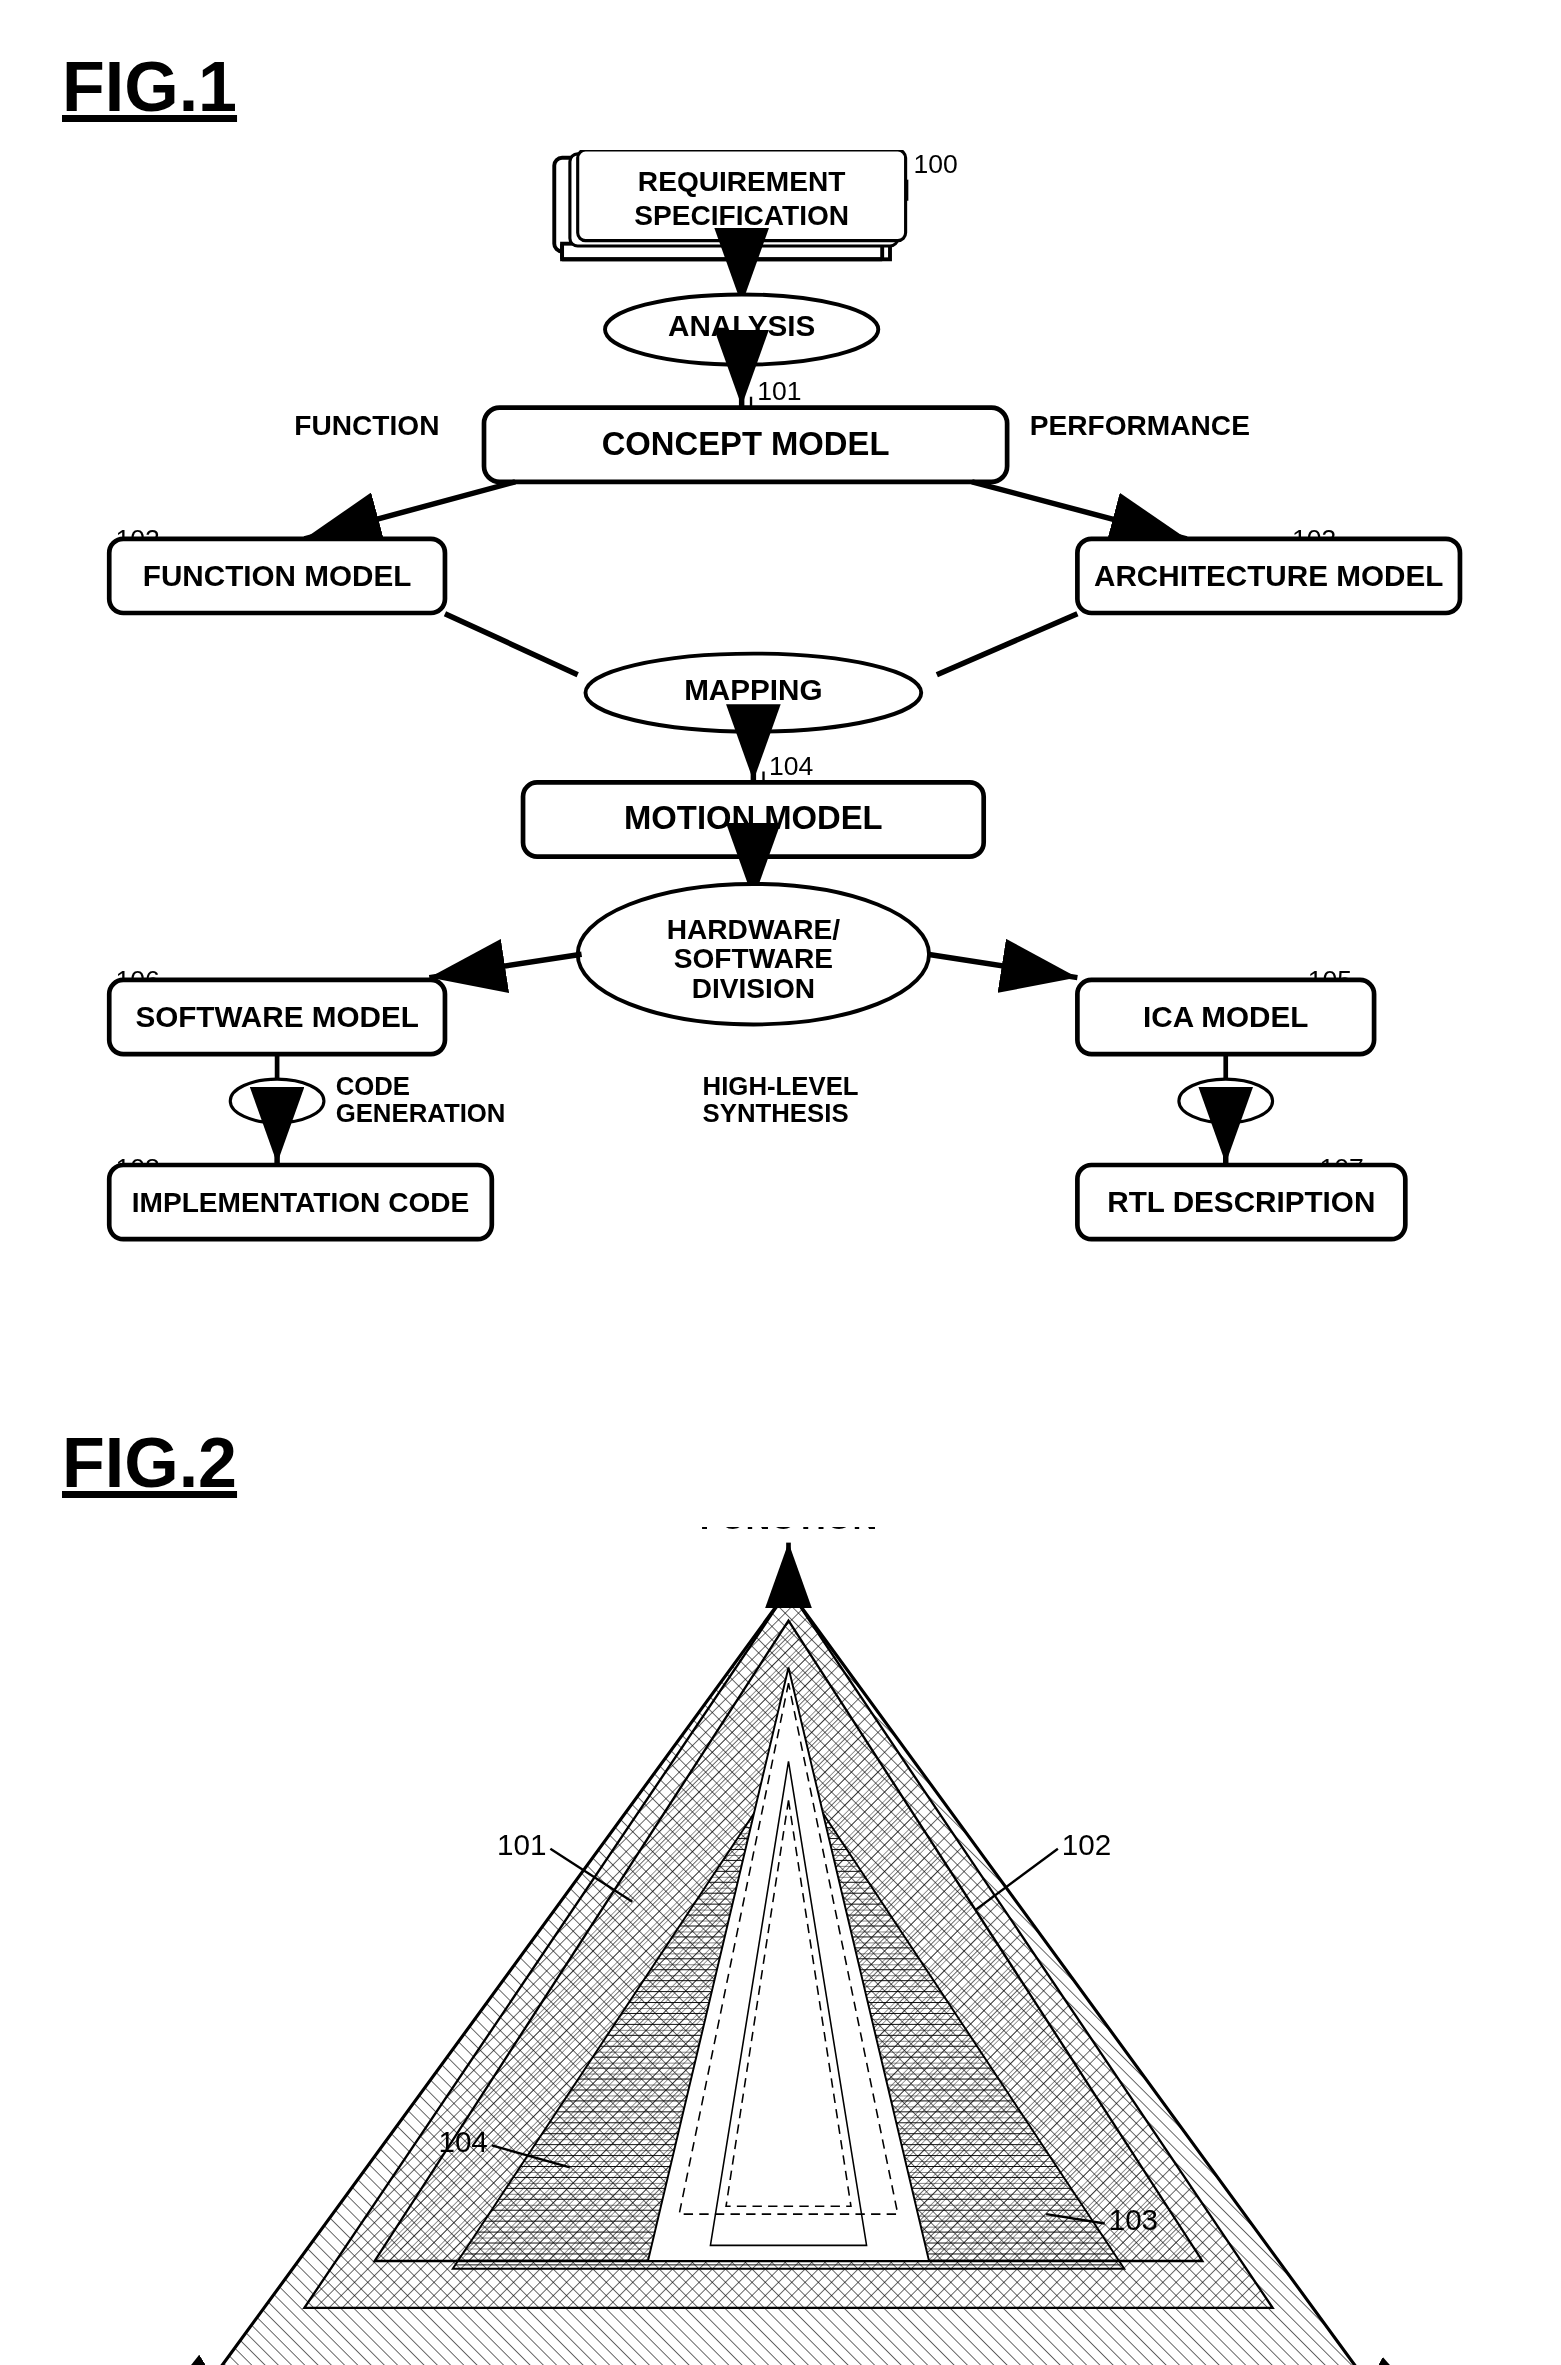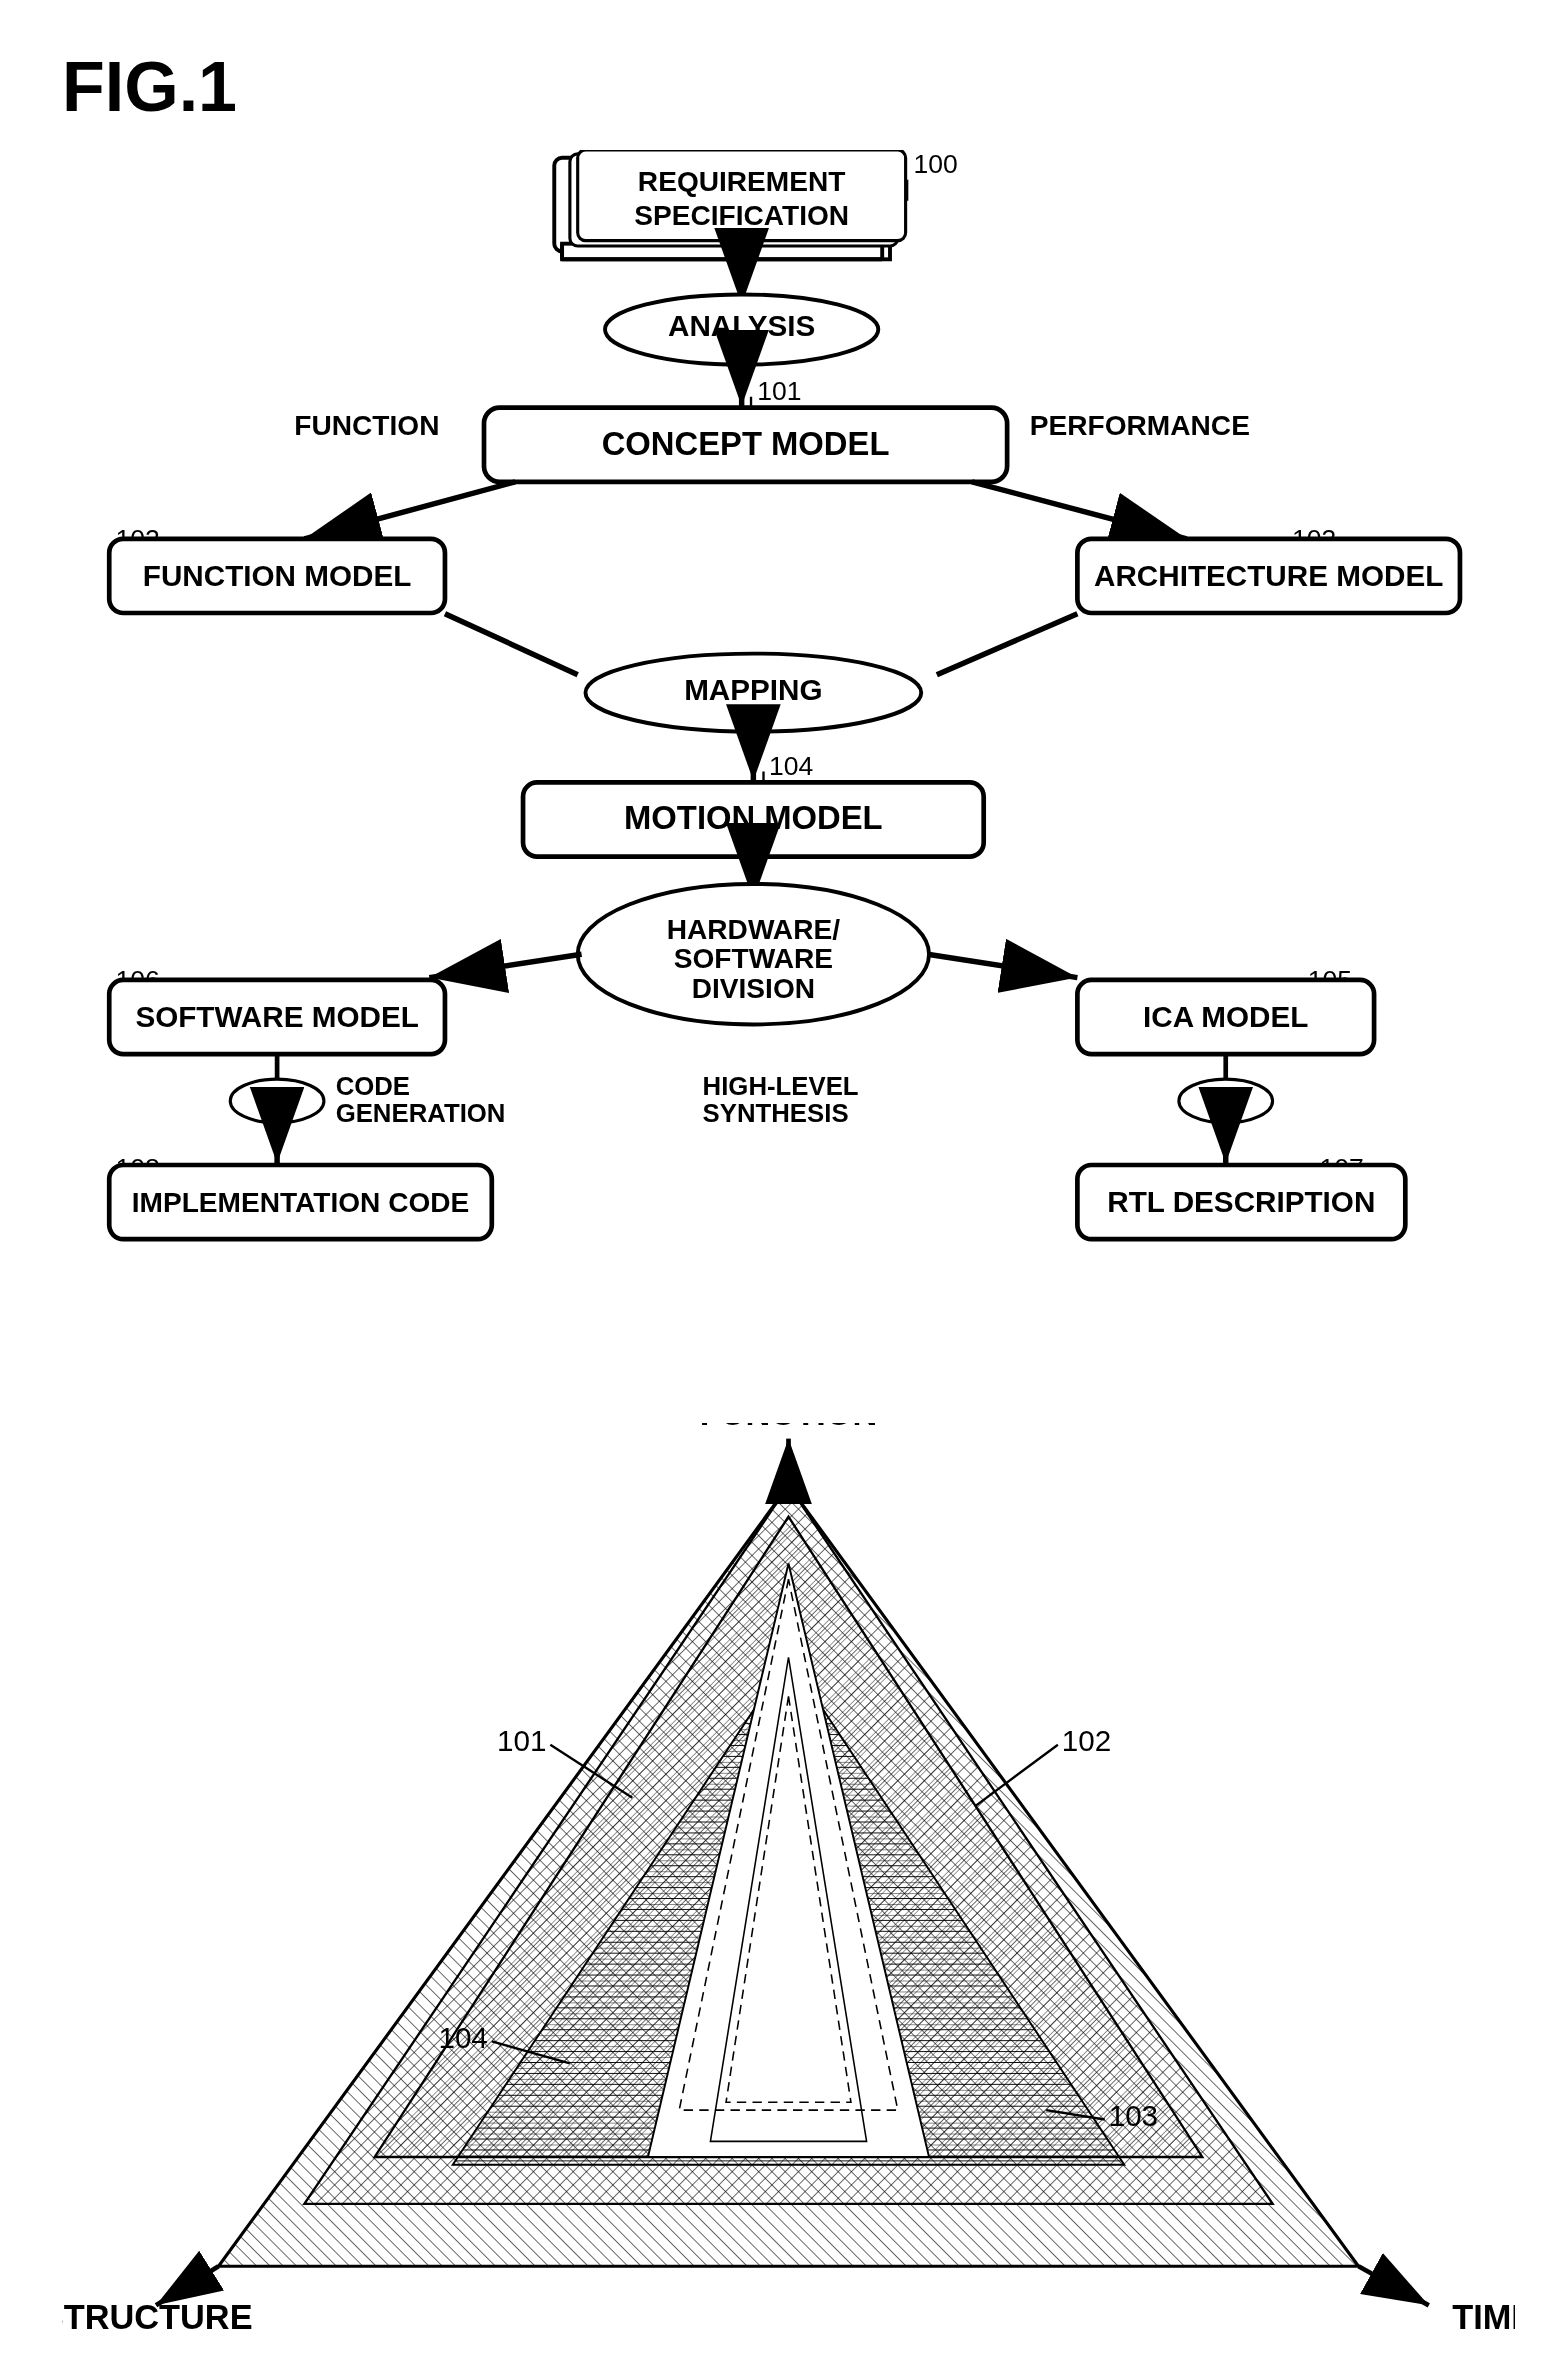--- a/index.html
+++ b/index.html
@@ -20,20 +20,21 @@
       padding: 47px 62px;
     }
 
     
     .fig-label {
       font-size: 70px;
       font-weight: bold;
       font-family: Arial, sans-serif;
       color: #000;
       margin-bottom: 23.4px;
+      text-decoration: underline;
     }
 
     
     .fig1-container {
       position: relative;
       width: 1453px;
       height: 1211px;
       margin: 0 auto 62px auto;
     }
 
@@ -175,20 +176,21 @@
 
       <text x="1610" y="1315" text-anchor="start" font-family="Arial" font-size="34" fill="#000">107</text>
       <line x1="1603" y1="1323" x2="1590" y2="1315" stroke="#000" stroke-width="3"></line>
 
       <rect x="1300" y="1300" width="420" height="95" rx="18" ry="18" fill="#fff" stroke="#000" stroke-width="6"></rect>
       <text x="1510" y="1360" text-anchor="middle" font-family="Arial" font-weight="bold" font-size="38" fill="#000">RTL DESCRIPTION</text>
 
     </svg>
   </div>
 
+  <div class="fig-label" style="margin-top:31px;">FIG.2</div>
 
   <div class="fig2-container">
     <svg viewBox="0 0 1860 1200" width="1453" height="937" xmlns="http://www.w3.org/2000/svg">
 
       <defs>
 
         <pattern id="hatch1" x="0" y="0" width="12" height="12" patternUnits="userSpaceOnUse" patternTransform="rotate(45)">
           <line x1="0" y1="0" x2="0" y2="12" stroke="#000" stroke-width="1.5"></line>
         </pattern>
 

